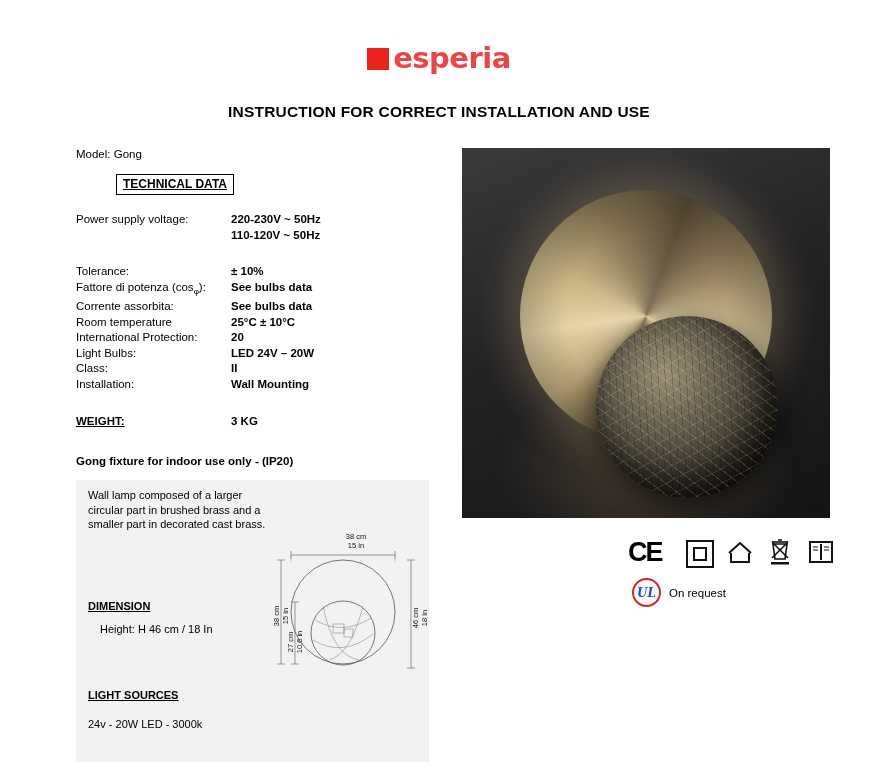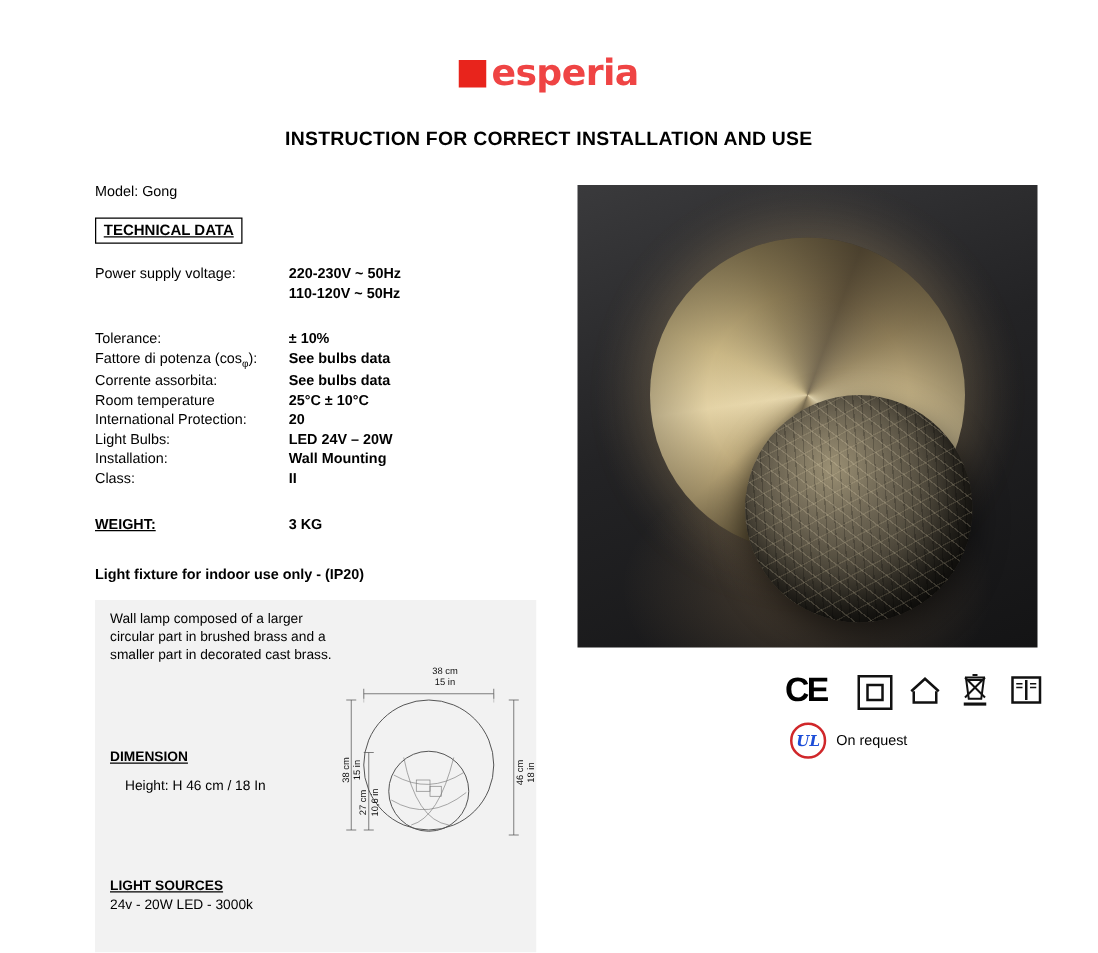--- a/index.html
+++ b/index.html
@@ -64,20 +64,21 @@
   .model-line {
     margin-bottom: 14px;
   }
   .tech-data {
     display: inline-block;
     border: 1px solid #000;
     padding: 2px 6px 3px 6px;
     font-weight: bold;
     font-size: 12px;
     margin-bottom: 17px;
+    margin-left: 40px;
   }
   .tech-data span {
     text-decoration: underline;
   }
   .row {
     display: flex;
     line-height: 15.5px;
   }
   .row .lbl {
     width: 155px;
@@ -274,21 +275,21 @@
   }
   .panel-dim-val {
     position: absolute;
     left: 24px;
     top: 143px;
     font-size: 11px;
   }
   .panel-src-head {
     position: absolute;
     left: 12px;
-    top: 223px;
+    top: 209px;
     font-size: 11px;
     font-weight: bold;
     text-decoration: underline;
   }
   .panel-src-val {
     position: absolute;
     left: 12px;
     top: 238px;
     font-size: 11px;
   }
@@ -360,36 +361,36 @@
   </div>
   <div class="row">
     <div class="lbl">International Protection:</div>
     <div class="val">20</div>
   </div>
   <div class="row">
     <div class="lbl">Light Bulbs:</div>
     <div class="val">LED 24V – 20W</div>
   </div>
   <div class="row">
+    <div class="lbl">Class:</div>
+    <div class="val">II</div>
+  </div>
+  <div class="row">
     <div class="lbl">Installation:</div>
     <div class="val">Wall Mounting</div>
-  </div>
-  <div class="row">
-    <div class="lbl">Class:</div>
-    <div class="val">II</div>
   </div>
 
   <div class="gap-md"></div>
 
   <div class="weight-row">
     <div class="lbl">WEIGHT:</div>
     <div class="val">3 KG</div>
   </div>
 
-  <div class="indoor-note">Light fixture for indoor use only -  (IP20)</div>
+  <div class="indoor-note">Gong fixture for indoor use only -  (IP20)</div>
 </div>
 
 <div class="photo">
   <div class="glow-bottom"></div>
   <div class="disc"></div>
   <div class="sphere">
       <div class="tex"></div>
     </div>
 </div>
 

